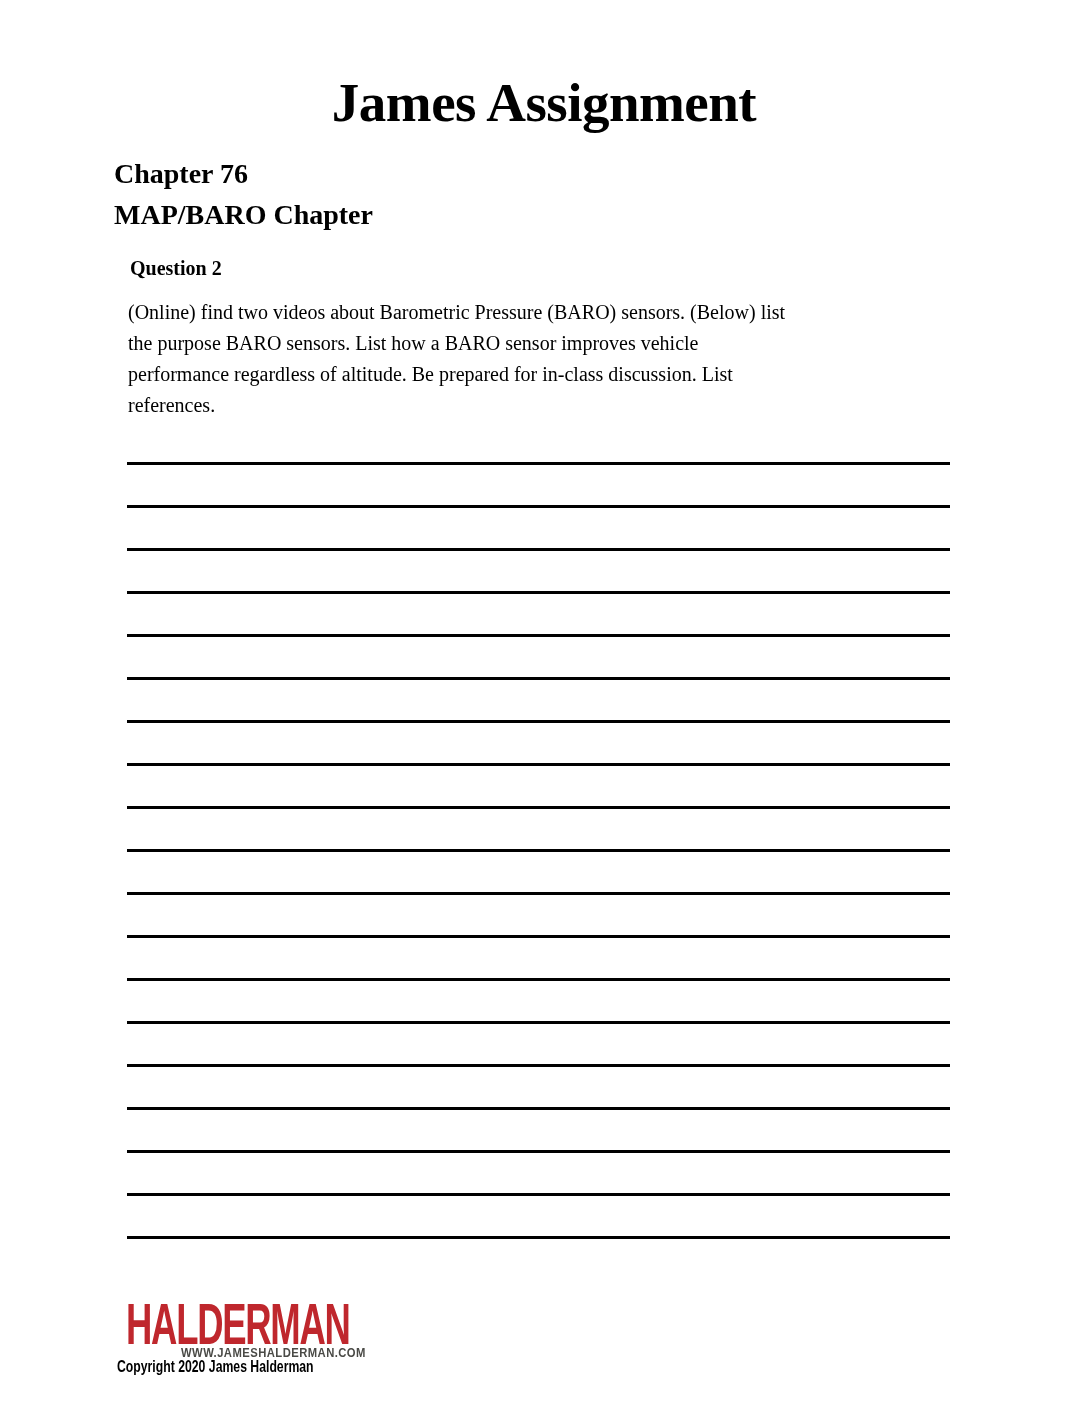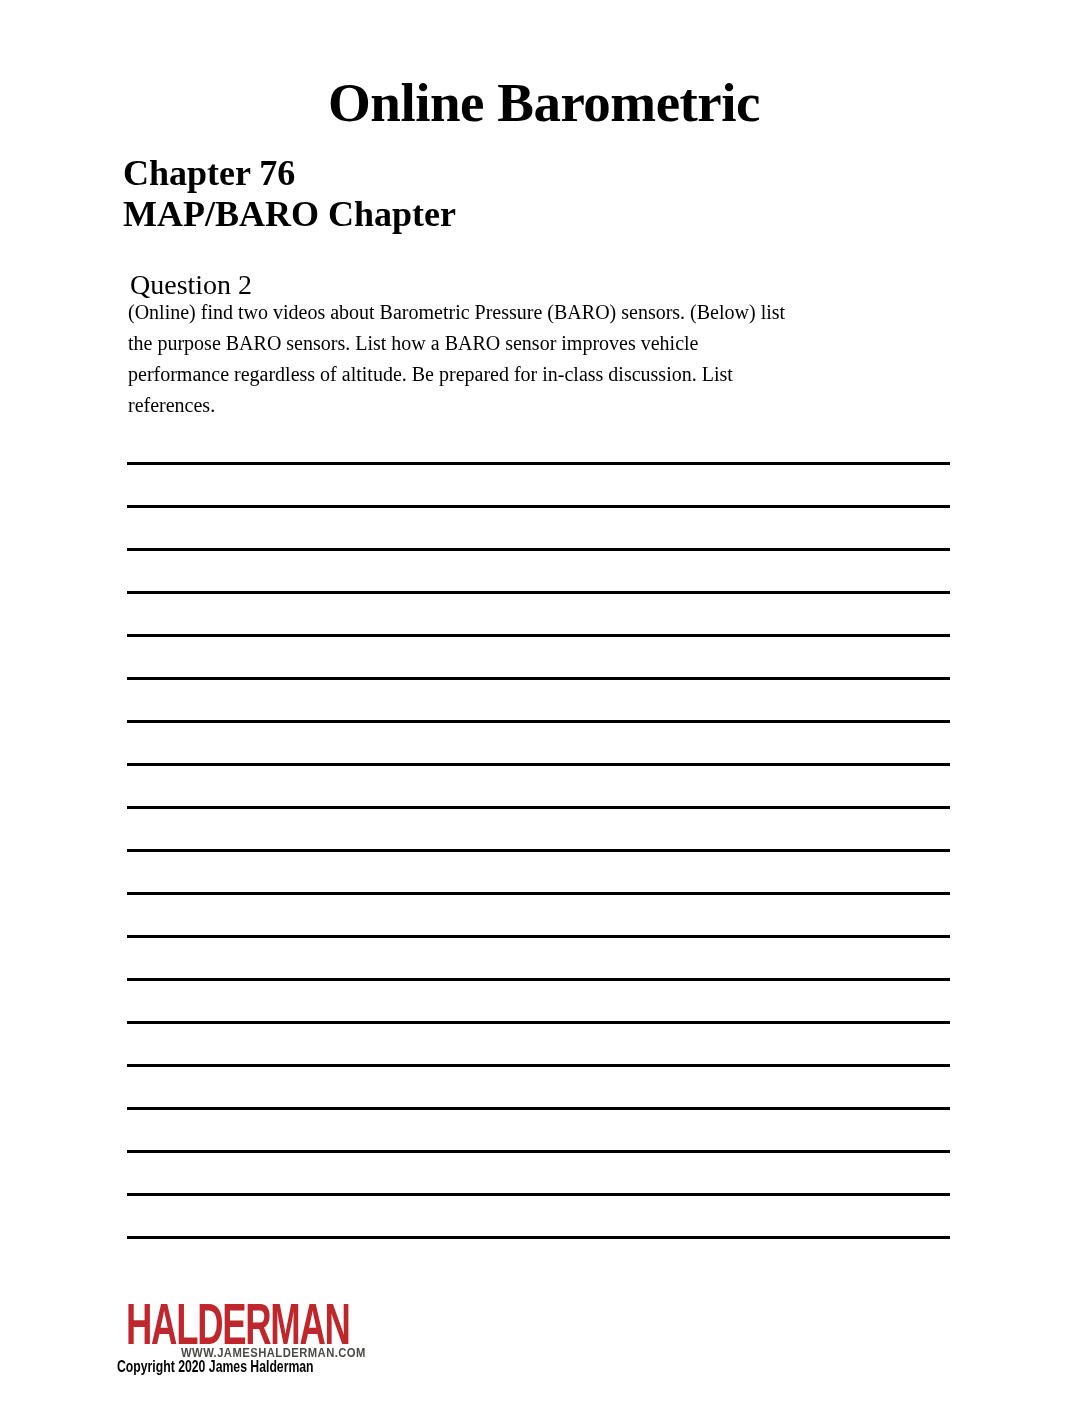--- a/index.html
+++ b/index.html
@@ -23,32 +23,32 @@
     width: 1088px;
     text-align: center;
     font-size: 55px;
     font-weight: bold;
     line-height: 1;
     letter-spacing: -0.5px;
   }
   .chapter-block {
     position: absolute;
     top: 153px;
-    left: 123px;
-    font-size: 36px;
+    left: 114px;
+    font-size: 28px;
     font-weight: bold;
     line-height: 41px;
     white-space: nowrap;
   }
   .question-label {
     position: absolute;
-    top: 271px;
+    top: 258px;
     left: 130px;
-    font-size: 28px;
-    font-weight: normal;
+    font-size: 20px;
+    font-weight: bold;
     line-height: 1;
     white-space: nowrap;
   }
   .question-text {
     position: absolute;
     top: 297px;
     left: 128px;
     width: 860px;
     font-size: 20px;
     line-height: 31px;
@@ -113,21 +113,21 @@
     transform: scaleX(0.72);
     transform-origin: 0 0;
     white-space: nowrap;
   }
 </style>
 </head>
 <body>
 
 <div class="page">
 
-  <div class="doc-title">Online Barometric</div>
+  <div class="doc-title">James Assignment</div>
 
   <div class="chapter-block">
     <div>Chapter 76</div>
     <div>MAP/BARO Chapter</div>
   </div>
 
   <div class="question-label">Question 2</div>
 
   <div class="question-text">(Online) find two videos about Barometric Pressure (BARO) sensors. (Below) list
 the purpose BARO sensors. List how a BARO sensor improves vehicle

